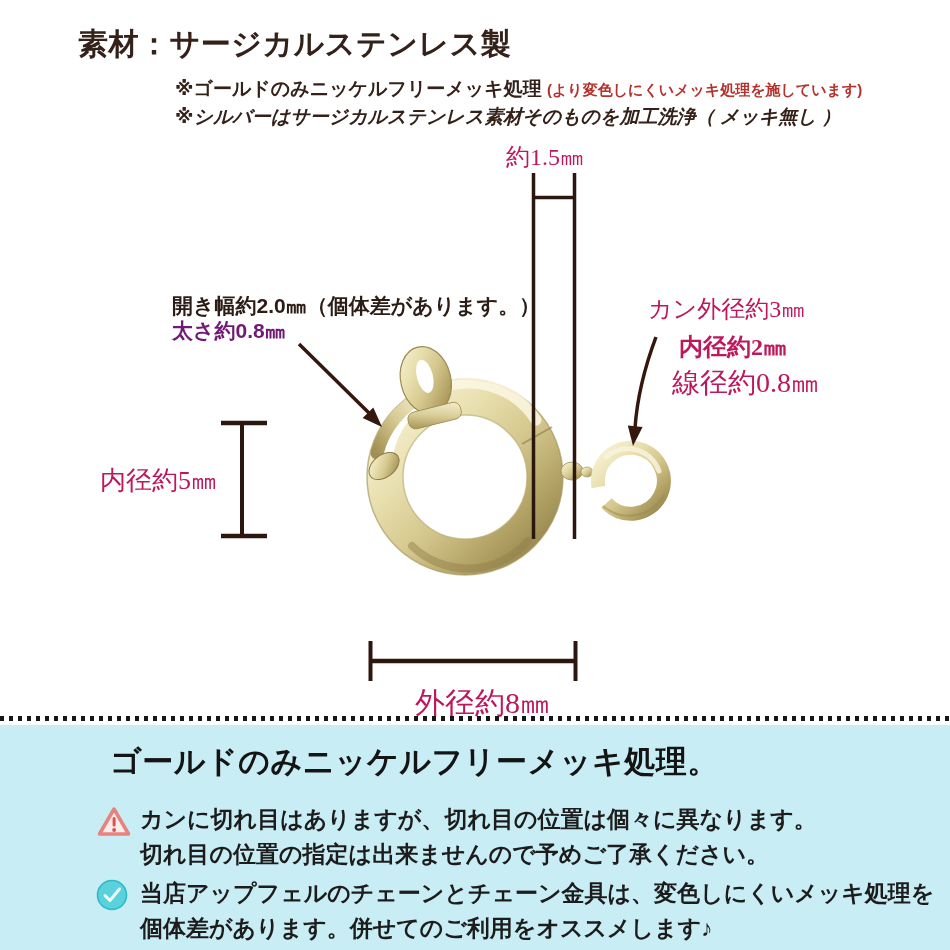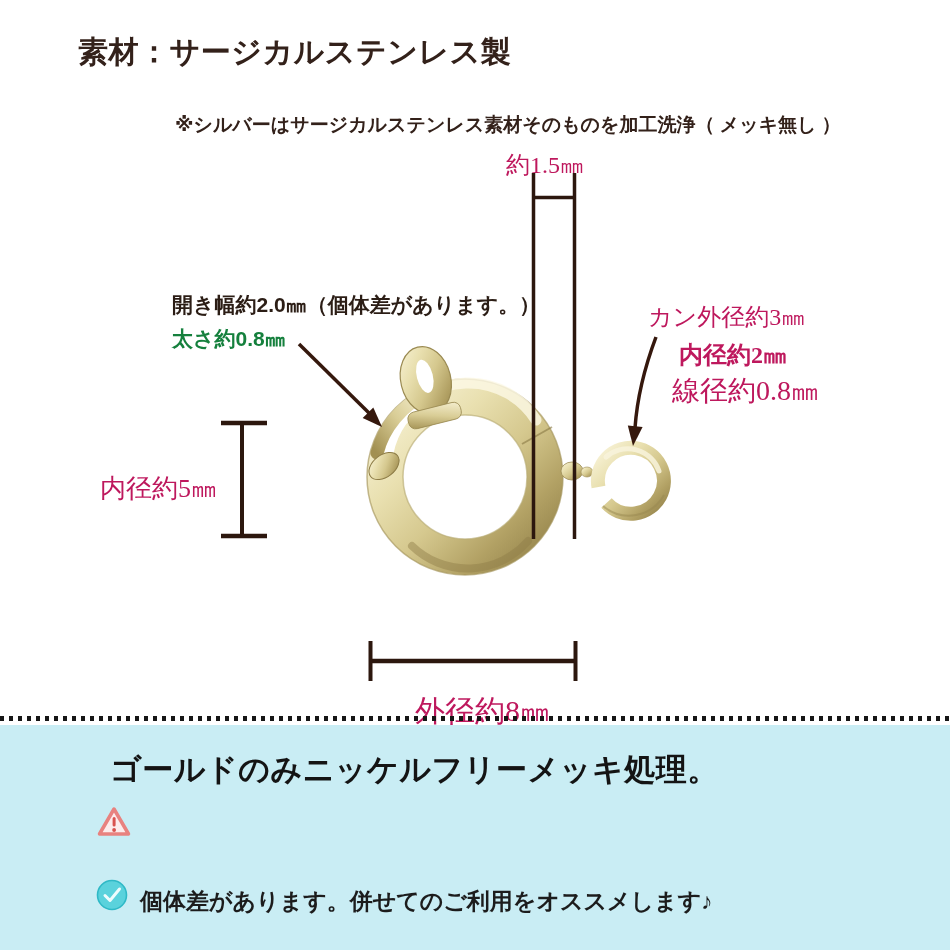--- a/index.html
+++ b/index.html
@@ -1,31 +1,31 @@
 <!DOCTYPE html>
 <html><head>
 <meta charset="utf-8">
 <style>
   html,body{margin:0;padding:0;background:#ffffff;}
   .stage{
     position:relative;width:950px;height:950px;background:#ffffff;overflow:hidden;
     font-family:"Liberation Sans","DejaVu Sans",sans-serif;
   }
-  .abs{position:absolute;white-space:nowrap;margin-top:8px;}
+  .abs{position:absolute;white-space:nowrap;}
   
   .title{left:78px;top:24px;font-size:30px;font-weight:bold;color:#33211a;letter-spacing:.5px;}
   .note{left:175px;font-size:19px;font-weight:bold;color:#33211a;}
   .note1{top:76px;}
-  .note2{top:104px;}
+  .note2{top:104px;font-style:italic;}
   .note-red{font-size:15px;color:#b5322c;font-weight:bold;}
   
   .serif{font-family:"Liberation Serif","DejaVu Serif",serif;color:#be185d;}
   .lbl-top{left:506px;top:141px;font-size:24px;}
-  .lbl-open{left:172px;top:283px;font-size:21px;font-weight:bold;color:#2b1d15;}
-  .lbl-thick{left:172px;top:317px;font-size:21px;font-weight:bold;color:#15803d;}
+  .lbl-open{left:172px;top:292px;font-size:21px;font-weight:bold;color:#2b1d15;}
+  .lbl-thick{left:172px;top:317px;font-size:21px;font-weight:bold;color:#701a75;}
   .lbl-kan1{left:648px;top:293px;font-size:24px;}
   .lbl-kan2{left:679px;top:331px;font-size:24px;font-weight:bold;}
   .lbl-kan3{left:672px;top:364px;font-size:28px;}
   .lbl-inner{left:100px;top:463px;font-size:26px;}
   .lbl-outer{left:415px;top:683px;font-size:30px;}
   .svg-layer{position:absolute;left:0;top:0;width:950px;height:950px;}
   
   .dotted-divider{
     position:absolute;left:0;top:716px;width:950px;height:5px;
     background:repeating-linear-gradient(90deg,#161616 0 4.5px,transparent 4.5px 9px);
@@ -38,20 +38,21 @@
   .panel-icon{position:absolute;}
   .warn-icon{left:97px;top:806px;}
   .tip-icon{left:95px;top:878px;}
 </style>
 </head>
 <body>
 
 <div class="stage">
 
   <div class="abs title">素材：サージカルステンレス製</div>
+  <div class="abs note note1"><span>※ゴールドのみニッケルフリーメッキ処理 </span><span class="note-red">(より変色しにくいメッキ処理を施しています)</span></div>
   <div class="abs note note2">※シルバーはサージカルステンレス素材そのものを加工洗浄（ メッキ無し ）</div>
 
   <svg class="svg-layer" viewBox="0 0 950 950">
     <defs>
       <linearGradient id="gold" x1="0" y1="0" x2="1" y2="1">
         <stop offset="0" stop-color="#f9f4da"></stop>
         <stop offset="0.3" stop-color="#e9e0b0"></stop>
         <stop offset="0.55" stop-color="#d5c88e"></stop>
         <stop offset="0.8" stop-color="#b2a164"></stop>
         <stop offset="1" stop-color="#93824a"></stop>
@@ -140,22 +141,27 @@
 
   <div class="dotted-divider"></div>
   <div class="info-panel"></div>
   <div class="abs panel-heading">ゴールドのみニッケルフリーメッキ処理。</div>
 
   <svg class="panel-icon warn-icon" width="34" height="32" viewBox="0 0 34 32">
     <path d="M17 3 L31.5 28 H2.5 Z" fill="#fdecec" stroke="#e8827f" stroke-width="3.5" stroke-linejoin="round"></path>
     <rect x="15.6" y="11" width="3" height="9.5" rx="1.5" fill="#d9534f"></rect>
     <circle cx="17.1" cy="24" r="1.9" fill="#d9534f"></circle>
   </svg>
+  <div class="abs panel-line warn-text">
+    <div>カンに切れ目はありますが、切れ目の位置は個々に異なります。</div>
+    <div>切れ目の位置の指定は出来ませんので予めご了承ください。</div>
+  </div>
 
   <svg class="panel-icon tip-icon" width="34" height="34" viewBox="0 0 34 34">
     <circle cx="17" cy="17" r="14.5" fill="#5ad2dc" stroke="#2fb9c6" stroke-width="1.6"></circle>
     <path d="M10 17.5 L15 22.5 L24.5 11" fill="none" stroke="#eefcfd" stroke-width="3" stroke-linecap="round" stroke-linejoin="round"></path>
   </svg>
   <div class="abs panel-line tip-text">
+    <div>当店アップフェルのチェーンとチェーン金具は、変色しにくいメッキ処理を</div>
     <div>個体差があります。併せてのご利用をオススメします♪</div>
   </div>
 
 </div>
 
 </body></html>

